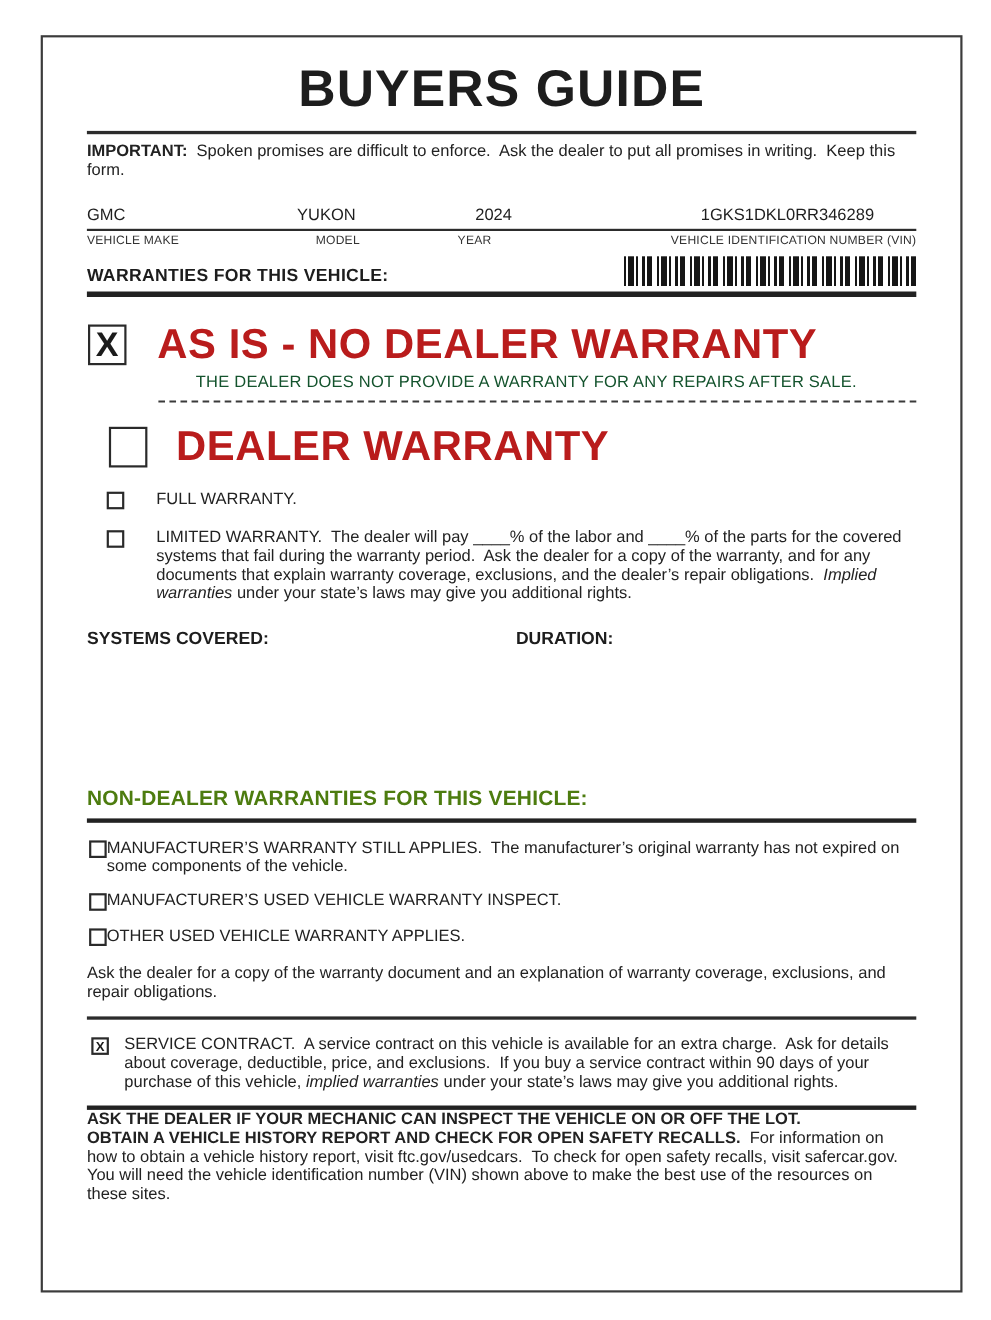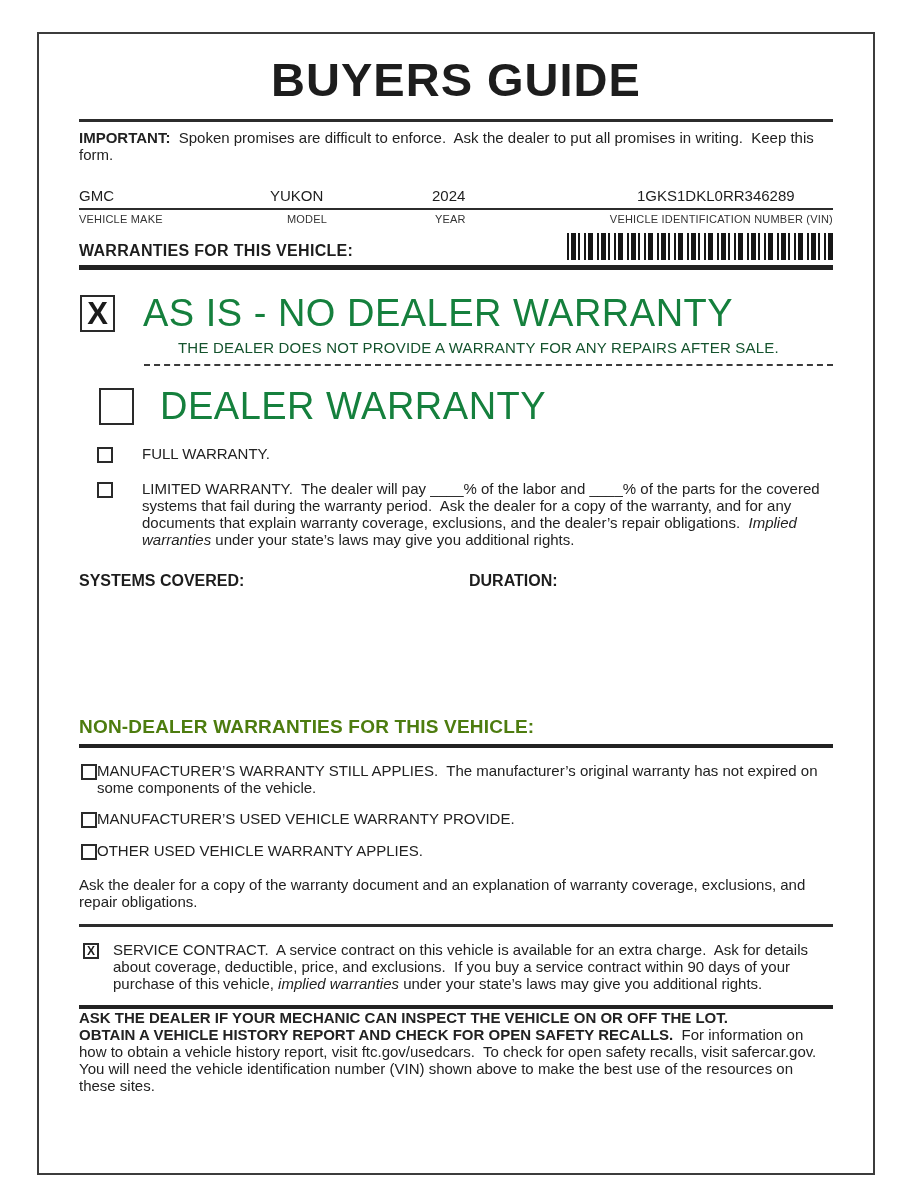--- a/index.html
+++ b/index.html
@@ -37,21 +37,21 @@
   .rule-under-warr { margin-top:5px; }
 
   .cb-lg { flex:0 0 auto; width:35px; height:37px; border:2px solid #2a2a2a;
            display:flex; align-items:center; justify-content:center;
            font-size:31px; font-weight:bold; color:#1b1b1b; background:#fff; }
   .cb-sm { flex:0 0 auto; width:16px; height:16px; border:2px solid #2a2a2a;
            display:flex; align-items:center; justify-content:center;
            font-size:12px; font-weight:bold; color:#1b1b1b; margin-top:2px; background:#fff; }
 
   .asis-row { display:flex; align-items:center; gap:28px; margin-top:22px; margin-left:1px; }
-  .big-title { font-size:38px; font-weight:normal; letter-spacing:.5px; color:#15803d; white-space:nowrap; }
+  .big-title { font-size:38px; font-weight:bold; letter-spacing:.5px; color:#b91c1c; white-space:nowrap; }
   .asis-sub { margin-left:99px; margin-top:4px; font-size:15px; color:#14532d; letter-spacing:.2px; }
   .dash-line { margin-left:65px; margin-top:8px; border:0; border-top:2px dashed #3a3a3a; }
 
   .dealer-row { display:flex; align-items:center; gap:26px; margin-top:19px;padding-left:20px; }
 
   .opt-row { display:flex; gap:29px; margin-top:17px; margin-left:18px; }
   .opt-row .body-txt { max-width:692px; }
 
   .sysdur { position:relative; margin-top:24px; height:20px; }
   .sysdur .lab { position:absolute; font-size:16px; font-weight:bold; color:#1d1d1d; }
@@ -86,21 +86,21 @@
       <p class="body-txt important"><span class="b">IMPORTANT:</span><span>  Spoken promises are difficult to enforce.  Ask the dealer to put all promises in writing.  Keep this form.</span></p>
 
       <div class="veh-grid">
         <span class="veh-val" style="left:0">GMC</span>
         <span class="veh-val" style="left:191px">YUKON</span>
         <span class="veh-val" style="left:353px">2024</span>
         <span class="veh-val" style="left:558px">1GKS1DKL0RR346289</span>
         <span class="veh-rule"></span>
         <span class="veh-lab" style="left:0">VEHICLE MAKE</span>
         <span class="veh-lab" style="left:208px">MODEL</span>
-        <span class="veh-lab" style="left:356px">YEAR</span>
+        <span class="veh-lab" style="left:337px">YEAR</span>
         <span class="veh-lab" style="right:0">VEHICLE IDENTIFICATION NUMBER (VIN)</span>
       </div>
 
       <div class="warr-row">
         <span class="warr-head">WARRANTIES FOR THIS VEHICLE:</span>
         <span class="barcode"></span>
       </div>
 
       <hr class="rule-thick rule-under-warr">
 
@@ -133,21 +133,21 @@
 
       <div class="nd-head">NON-DEALER WARRANTIES FOR THIS VEHICLE:</div>
       <hr class="nd-rule">
 
       <div class="nd-row">
         <span class="cb-sm"></span>
         <span class="body-txt">MANUFACTURER’S WARRANTY STILL APPLIES.  The manufacturer’s original warranty has not expired on some components of the vehicle.</span>
       </div>
       <div class="nd-row">
         <span class="cb-sm"></span>
-        <span class="body-txt">MANUFACTURER’S USED VEHICLE WARRANTY PROVIDE.</span>
+        <span class="body-txt">MANUFACTURER’S USED VEHICLE WARRANTY INSPECT.</span>
       </div>
       <div class="nd-row">
         <span class="cb-sm"></span>
         <span class="body-txt">OTHER USED VEHICLE WARRANTY APPLIES.</span>
       </div>
 
       <p class="body-txt note">Ask the dealer for a copy of the warranty document and an explanation of warranty coverage, exclusions, and repair obligations.</p>
 
       <hr class="mid-rule">
 

